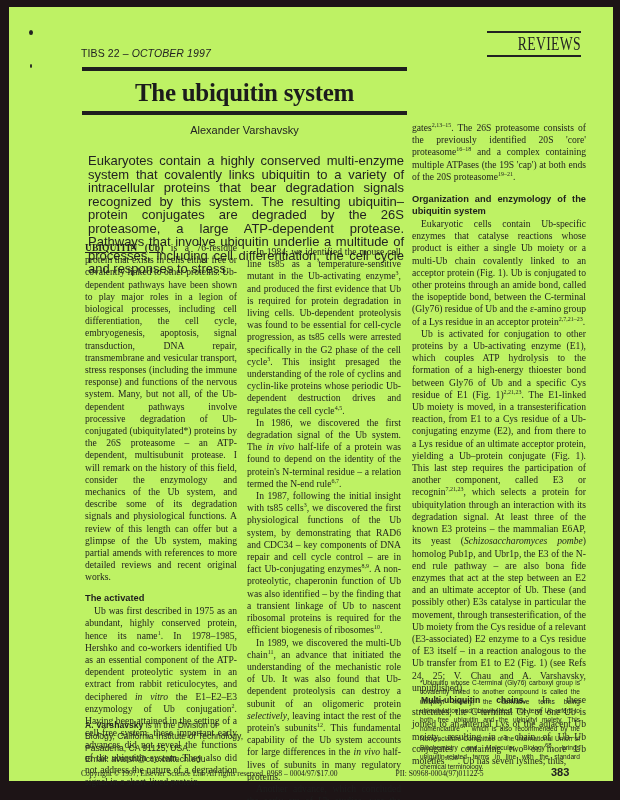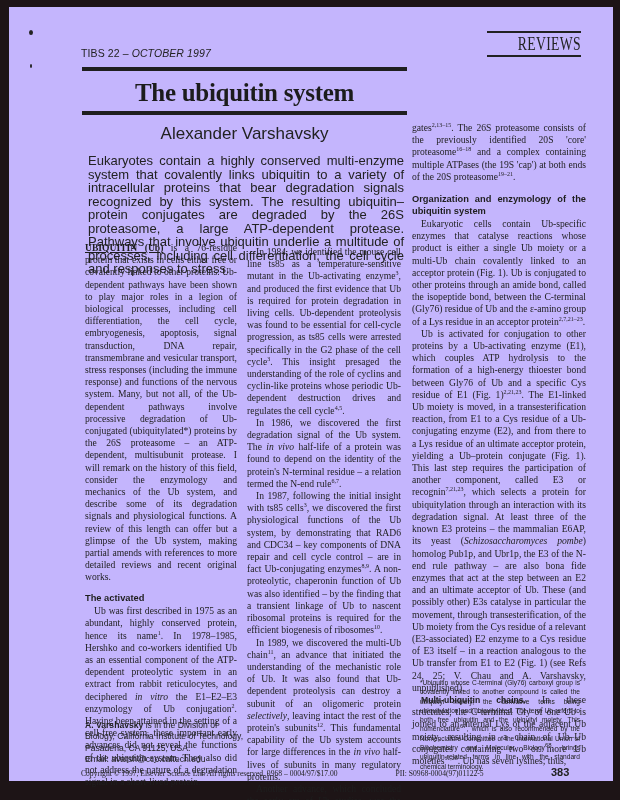--- a/index.html
+++ b/index.html
@@ -4,42 +4,42 @@
 <style>
   html, body { margin: 0; padding: 0; }
   body {
     width: 620px; height: 800px; overflow: hidden;
     background: #1d1416;
     font-family: "Liberation Serif", serif;
     color: #1c1c1c;
   }
   .page {
     position: absolute; left: 9px; top: 7px; width: 604px; height: 774px;
-    background: #c4b5fd;
+    background: #bef264;
   }
   .mark { position: absolute; background: #222; border-radius: 50%; }
   .hdr-left {
     position: absolute; left: 72px; top: 40px;
     font-family: "Liberation Sans", sans-serif; font-size: 10.5px; letter-spacing: 0.1px; color: #222;
   }
   .hdr-left i { font-style: italic; }
   .reviews-box { position: absolute; left: 478px; top: 24px; width: 94px; }
   .reviews-box .rule { height: 2px; background: #222; }
   .reviews-box .lbl {
     text-align: right; font-family: "Liberation Serif", serif; font-size: 19px;
     letter-spacing: 0.5px; line-height: 22px; transform: scaleX(0.72); transform-origin: right center; color: #222;
   }
   .title-rule { position: absolute; left: 73px; width: 325px; height: 4px; background: #1f1f1f; }
   .title {
     position: absolute; left: 73px; top: 72px; width: 325px; text-align: center;
     font-family: "Liberation Serif", serif; font-weight: bold; font-size: 25px; letter-spacing: -0.3px;
   }
   .author {
     position: absolute; left: 73px; top: 117px; width: 325px; text-align: center;
-    font-family: "Liberation Sans", sans-serif; font-size: 17px; color: #222;
+    font-family: "Liberation Sans", sans-serif; font-size: 11px; color: #222;
   }
   .abstract {
     position: absolute; left: 79px; top: 147px; width: 316px;
     font-family: "Liberation Sans", sans-serif; font-size: 13px; line-height: 13.5px;
     text-align: justify; color: #222;
   }
   .col {
     position: absolute; font-size: 9.6px; line-height: 12.2px; text-align: justify; color: #1e1e1e;
   }
   .col p { margin: 0; }

